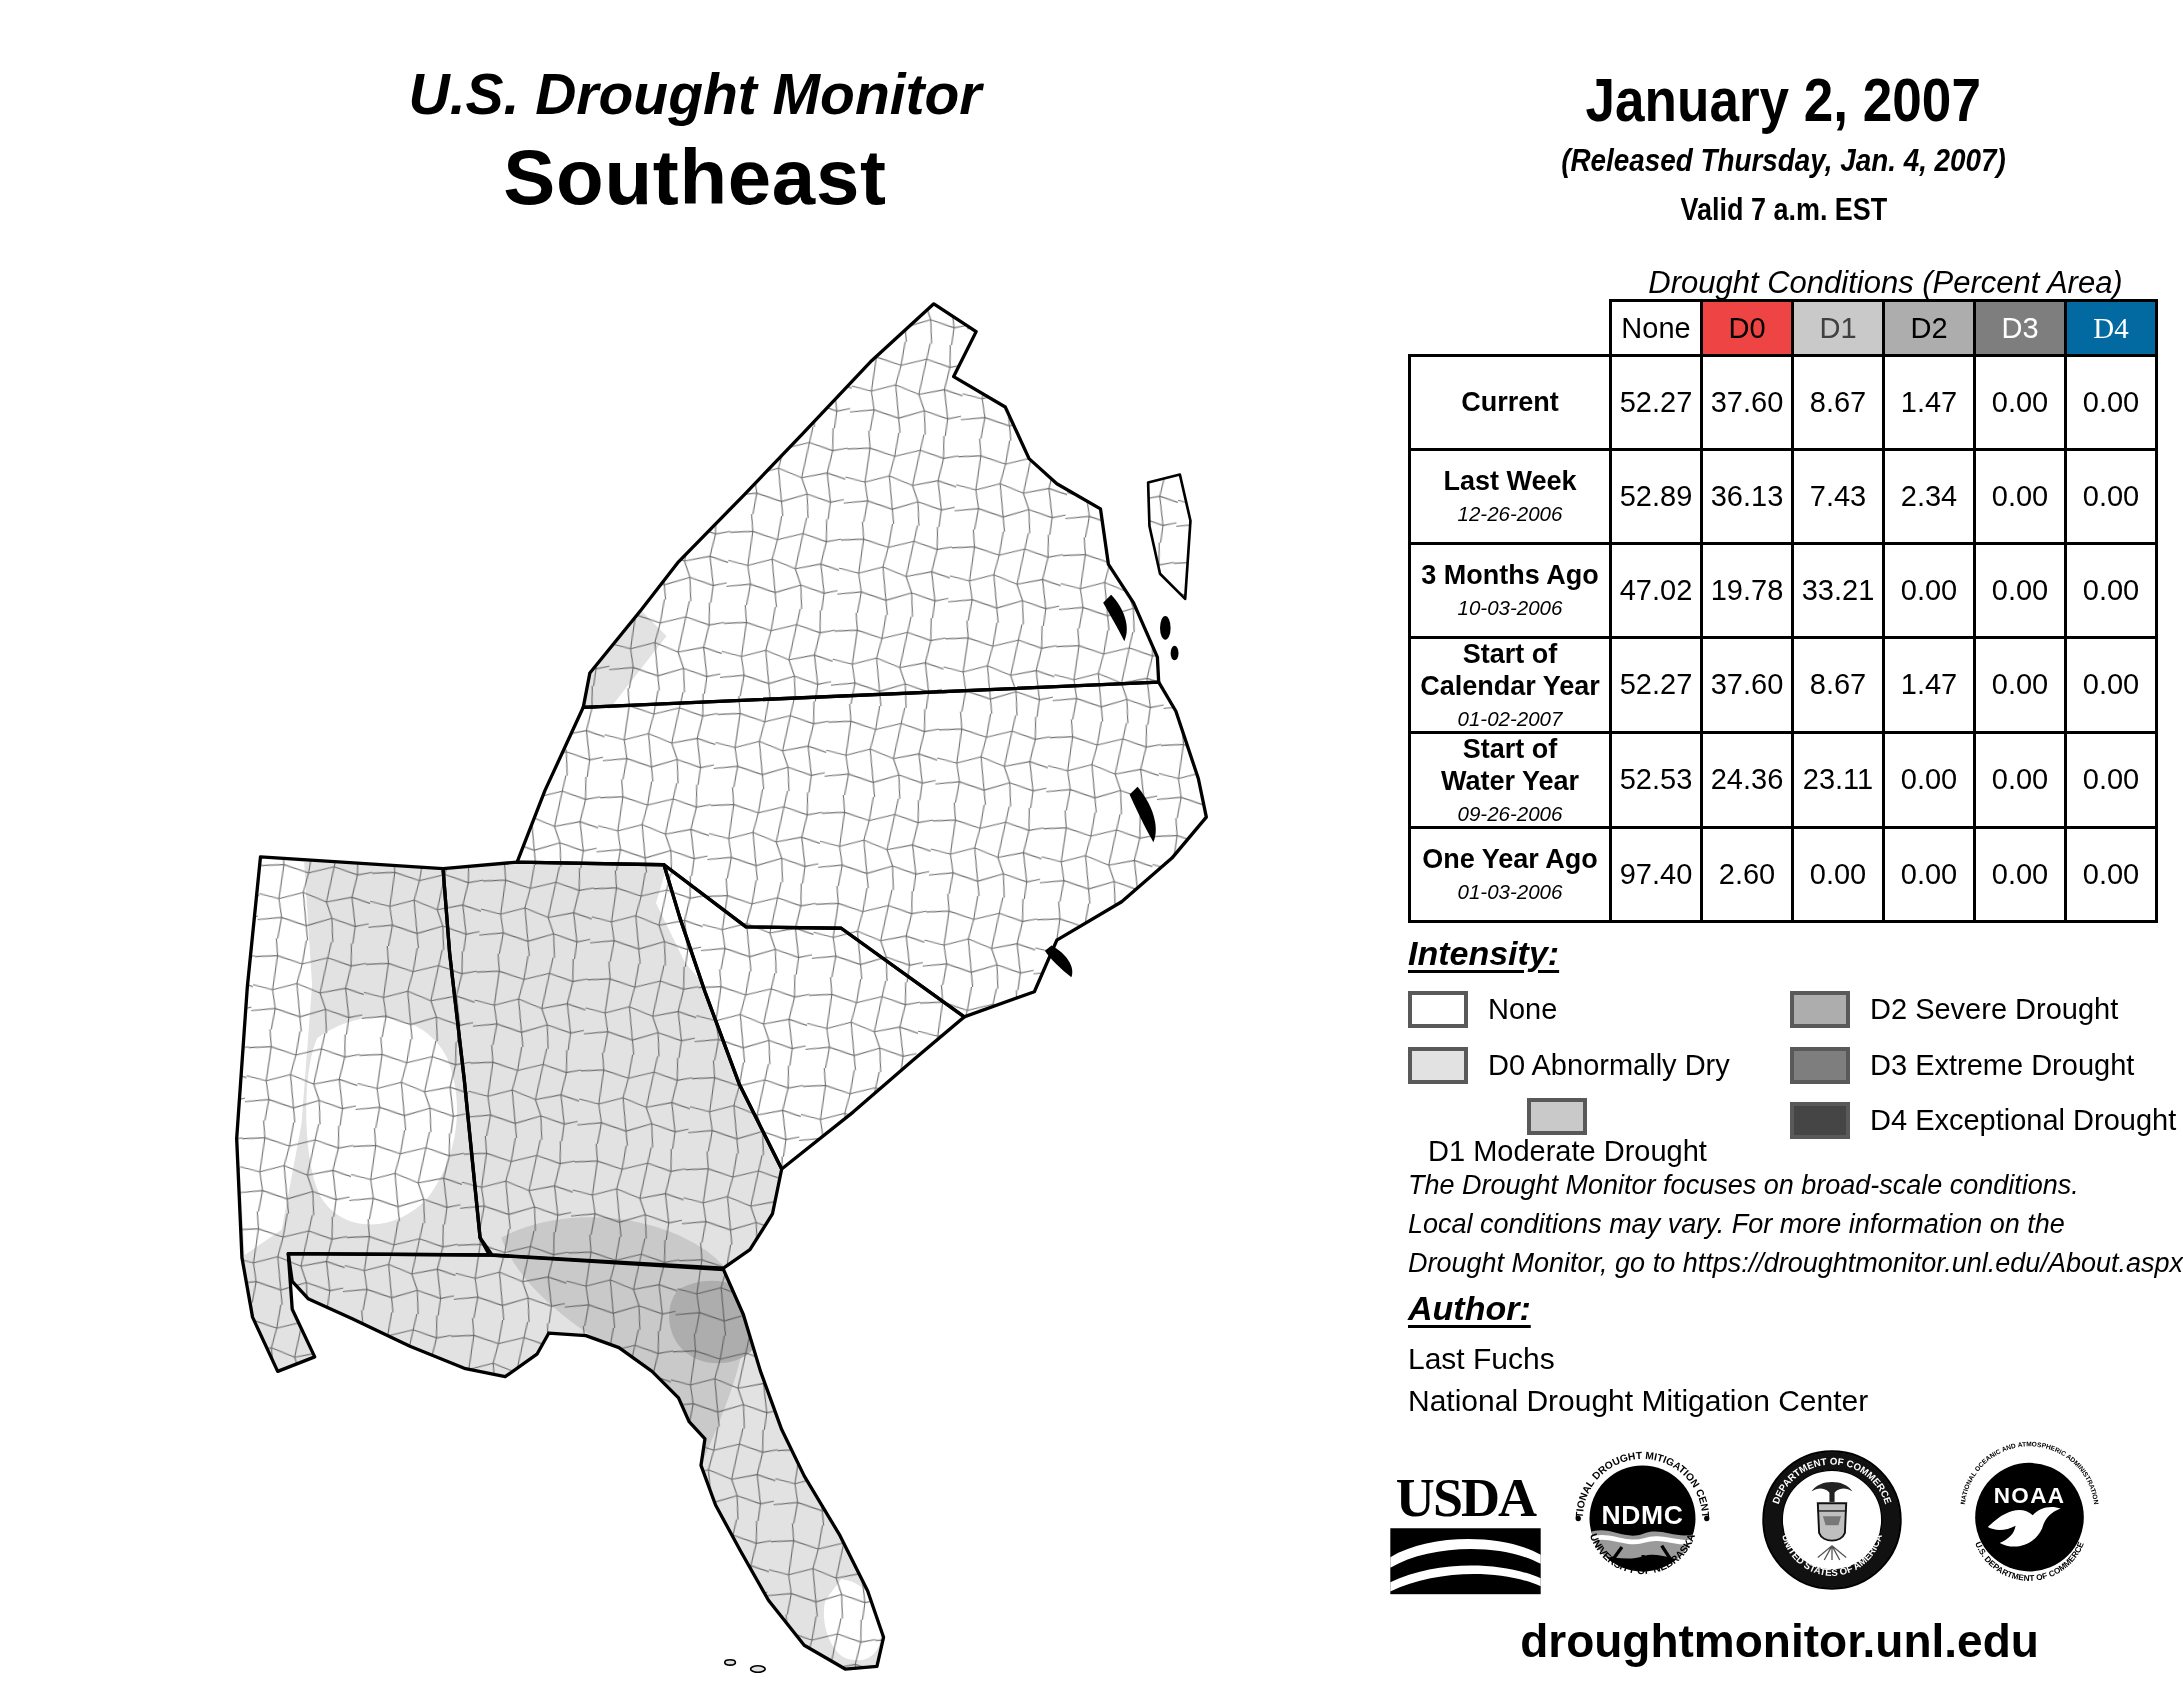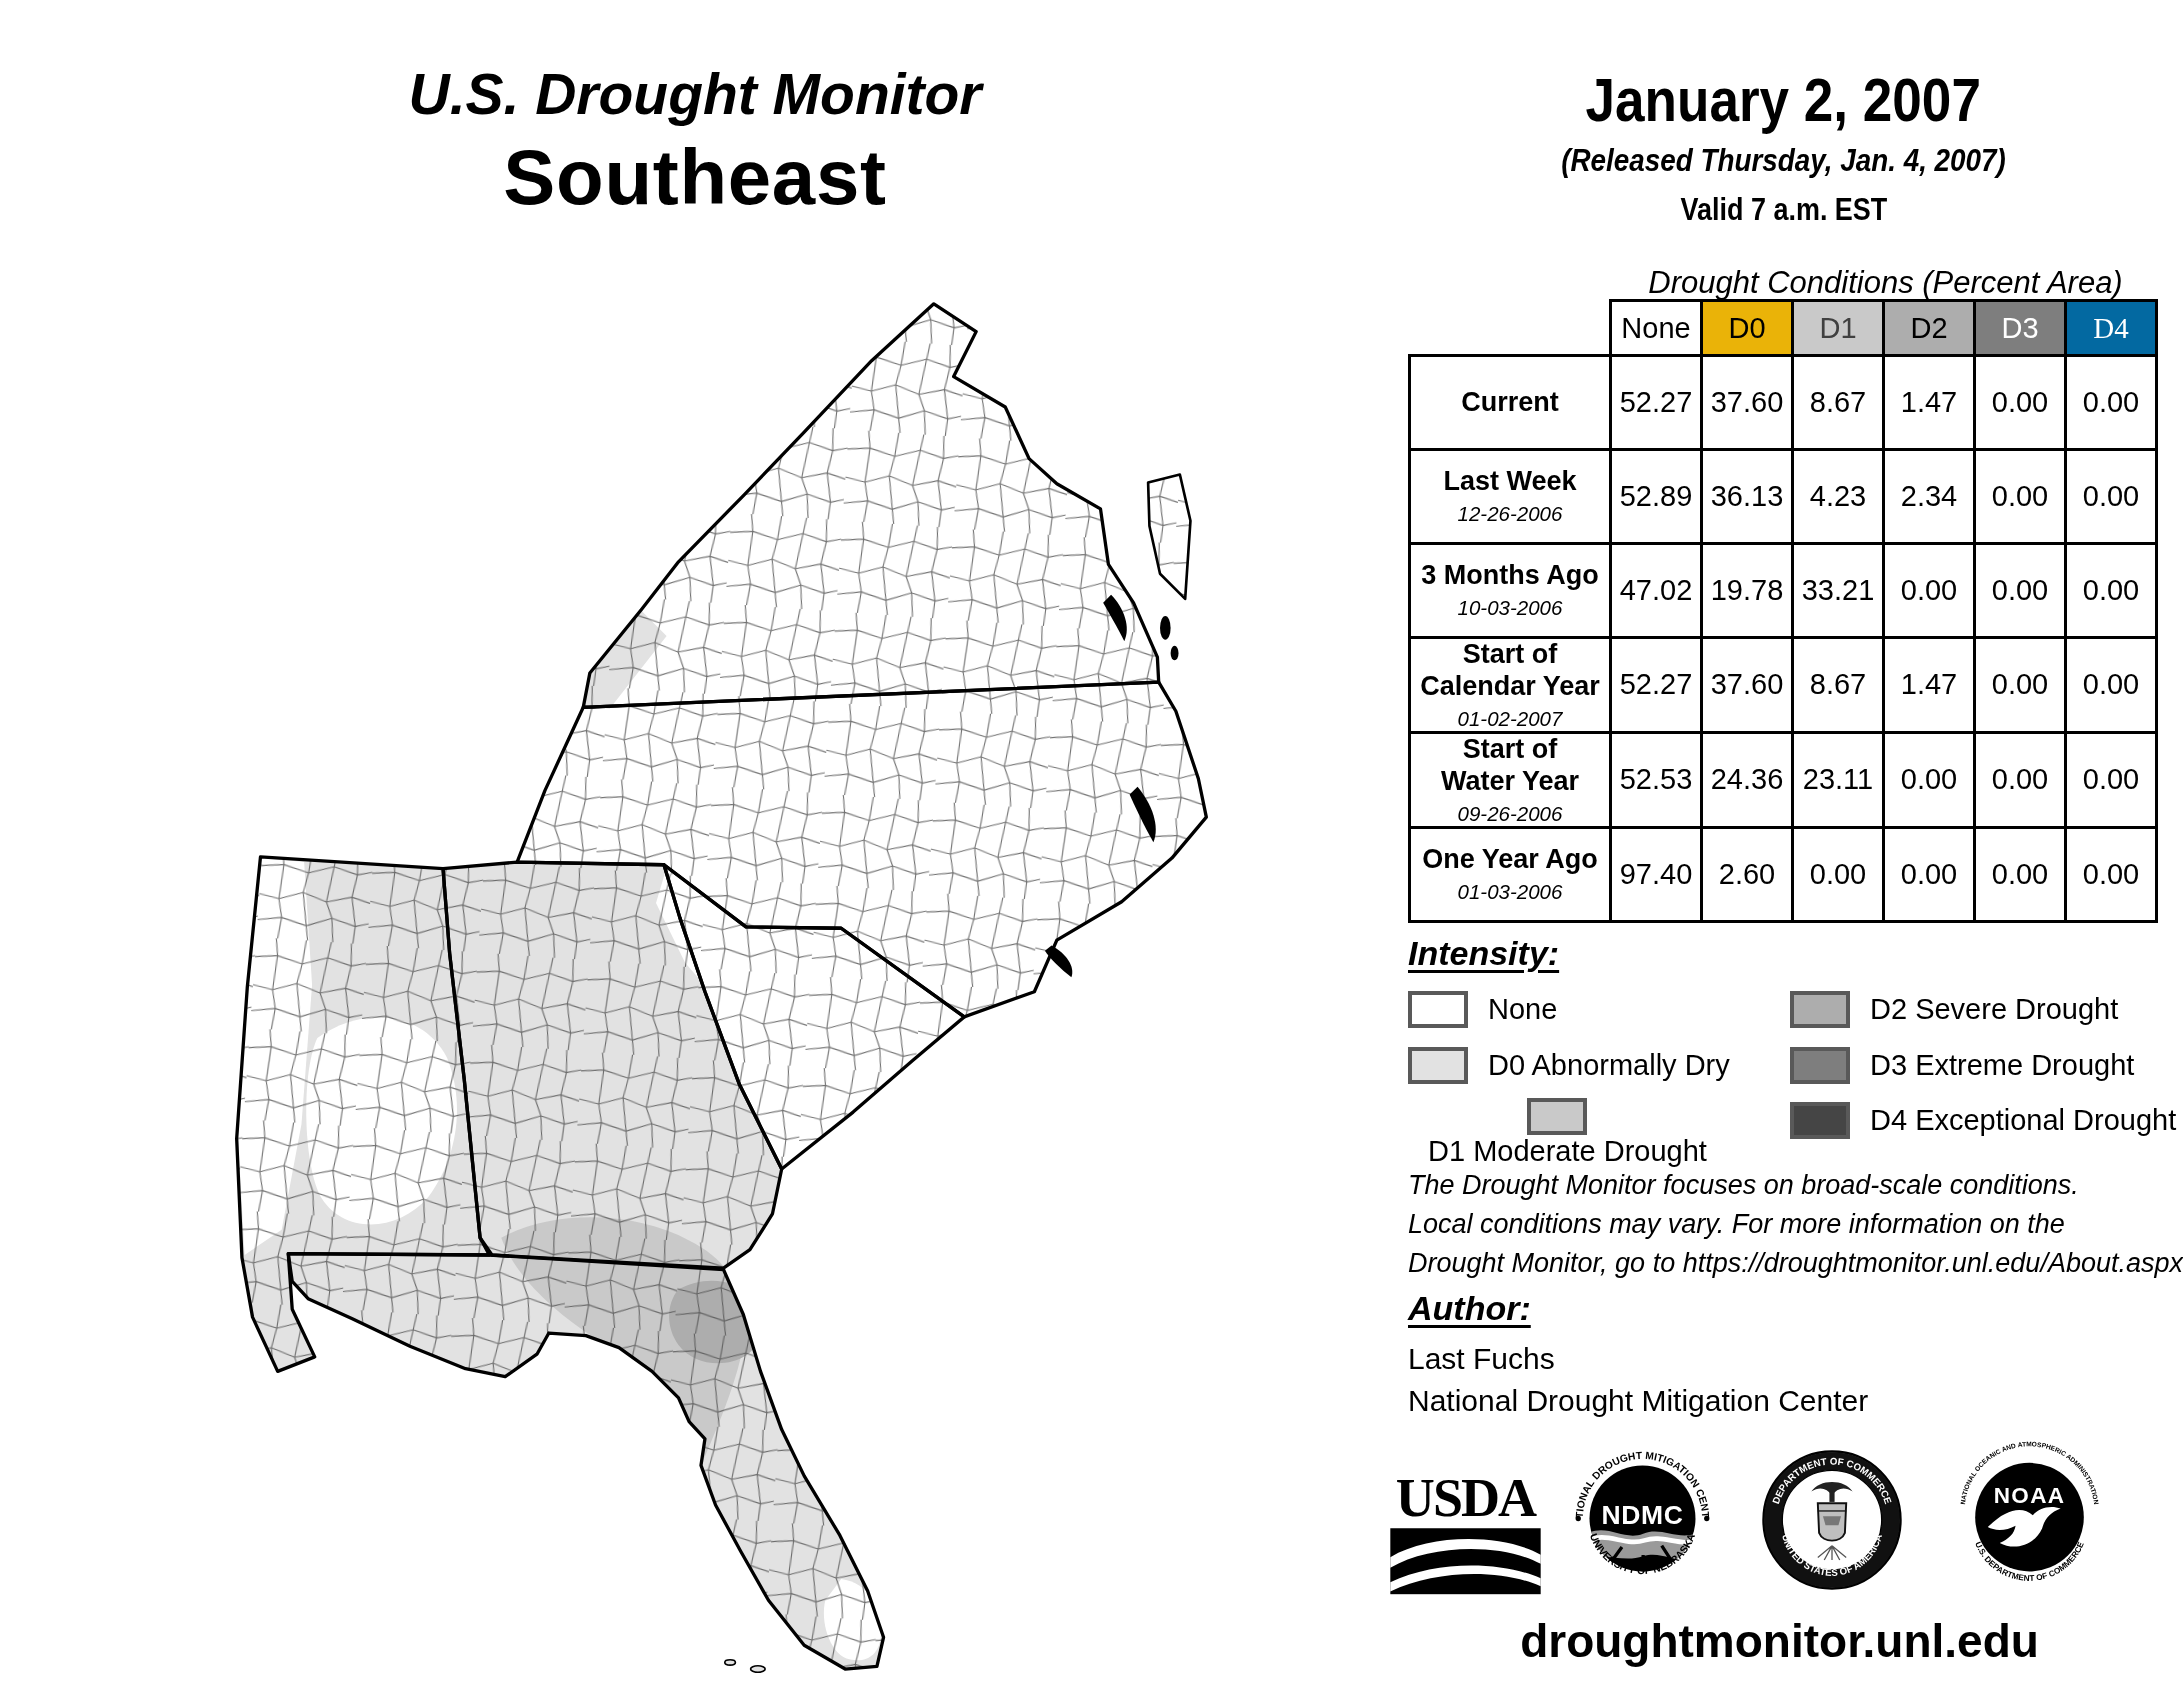--- a/index.html
+++ b/index.html
@@ -141,40 +141,40 @@
   </g>
 </svg>
 
 <div class="abs tbl-title ctr i">Drought Conditions (Percent Area)</div>
 
 <table class="dm">
   <tbody>
       <tr>
     <td class="ghost"></td>
     <td class="hdr" style="background: rgb(255, 255, 255); color: rgb(0, 0, 0);">None</td>
-    <td class="hdr" style="background: #eab308; color: rgb(0, 0, 0);">D0</td>
+    <td class="hdr" style="background: #ef4444; color: rgb(0, 0, 0);">D0</td>
     <td class="hdr" style="background: rgb(201, 201, 201); color: #404040;">D1</td>
     <td class="hdr" style="background: rgb(173, 173, 173); color: rgb(0, 0, 0);">D2</td>
     <td class="hdr" style="background: rgb(126, 126, 126); color: rgb(255, 255, 255);">D3</td>
     <td class="hdr" style="background: #0369a1; color: rgb(255, 255, 255); font-family: Liberation Serif, serif;">D4</td>
   </tr>
   <tr>
     <td class="lbl"><span>Current</span></td>
     <td class="val">52.27</td>
     <td class="val">37.60</td>
     <td class="val">8.67</td>
     <td class="val">1.47</td>
     <td class="val">0.00</td>
     <td class="val">0.00</td>
   </tr>
   <tr>
     <td class="lbl"><span>Last Week</span><div class="rowdate">12-26-2006</div></td>
     <td class="val">52.89</td>
     <td class="val">36.13</td>
-    <td class="val">4.23</td>
+    <td class="val">7.43</td>
     <td class="val">2.34</td>
     <td class="val">0.00</td>
     <td class="val">0.00</td>
   </tr>
   <tr>
     <td class="lbl"><span>3 Months Ago</span><div class="rowdate">10-03-2006</div></td>
     <td class="val">47.02</td>
     <td class="val">19.78</td>
     <td class="val">33.21</td>
     <td class="val">0.00</td>

